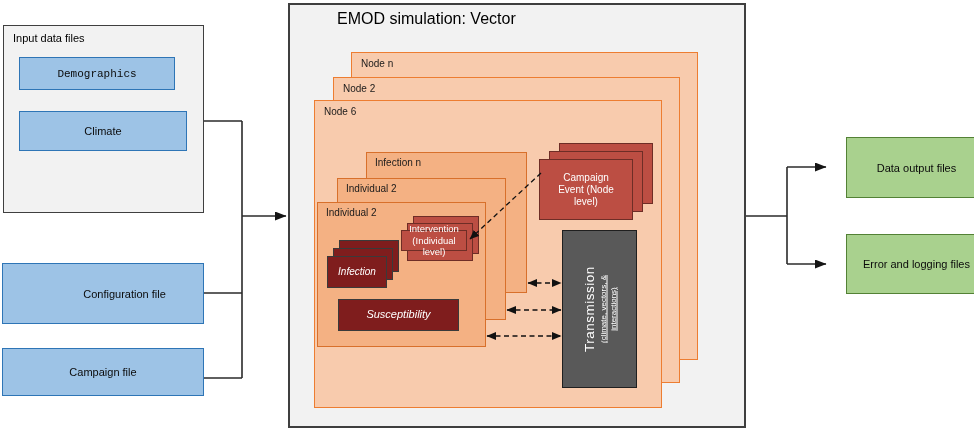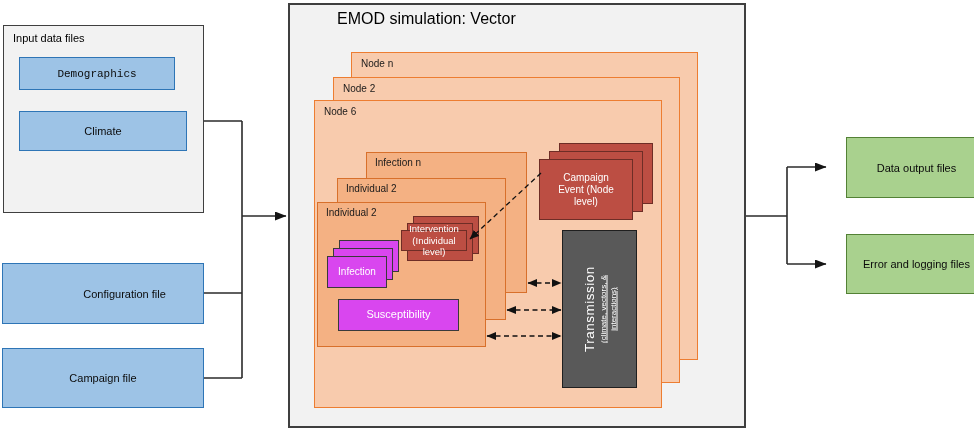--- a/index.html
+++ b/index.html
@@ -18,21 +18,21 @@
   
   .green{background:#a9d18e;border:1.2px solid #538135;display:flex;align-items:center;justify-content:center;
         text-align:center;font-size:11px;color:#0b0b0b;margin-left:18px;}
   
   .node{background:#f8cbad;border:1.5px solid #ed7d31;}
   .node-lbl{font-size:10px;color:#1a1a1a;padding:5px 0 0 9px;}
   
   .ind{background:#f4b183;border:1.4px solid #d8702b;}
   .ind-lbl{font-size:10px;color:#1a1a1a;padding:4px 0 0 8px;}
   
-  .card-gray{background:#d946ef;border:1.3px solid #3a3a3a;}
+  .card-gray{background:#7f1d1d;border:1.3px solid #3a3a3a;font-style:italic;}
   .card-red{background:#bc4e43;border:1.3px solid #6e2d26;}
   .card-text{display:flex;align-items:center;justify-content:center;text-align:center;
              color:#fff;line-height:1.2;}
   
   .trans{background:#595959;border:1.5px solid #1f1f1f;}
   .trans-rot{position:absolute;left:50%;top:50%;transform:translate(-50%,-50%) rotate(-90deg);
              width:158px;text-align:center;color:#fff;}
   .trans-title{font-size:13.5px;letter-spacing:.5px;}
   .trans-sub{font-size:8px;text-decoration:underline;line-height:1.25;margin:2px auto 0;width:84px;}
   .overlay{position:absolute;left:0;top:0;pointer-events:none;}
@@ -42,21 +42,21 @@
 
 <div class="canvas">
 
   <div class="abs panel" style="left:3px;top:25px;width:201px;height:188px;">
     <div class="panel-title">Input data files</div>
   </div>
   <div class="abs blue" style="left:19px;top:57px;width:156px;height:33px;font-family:Liberation Mono, monospace;">Demographics</div>
   <div class="abs blue" style="left:19px;top:111px;width:168px;height:40px;">Climate</div>
 
   <div class="abs blue" style="left:2px;top:263px;width:202px;height:61px;padding-left:43px;">Configuration file</div>
-  <div class="abs blue" style="left:2px;top:348px;width:202px;height:60px;">Campaign file</div>
+  <div class="abs blue" style="left:2px;top:348px;width:202px;height:48px;">Campaign file</div>
 
   <div class="abs panel" style="left:288px;top:3px;width:458px;height:425px;border-width:2px;">
     <div class="emod-title">EMOD simulation: Vector</div>
   </div>
 
   <div class="abs node" style="left:351px;top:52px;width:347px;height:308px;">
     <div class="node-lbl">Node n</div>
   </div>
   <div class="abs node" style="left:333px;top:77px;width:347px;height:306px;">
     <div class="node-lbl">Node 2</div>

